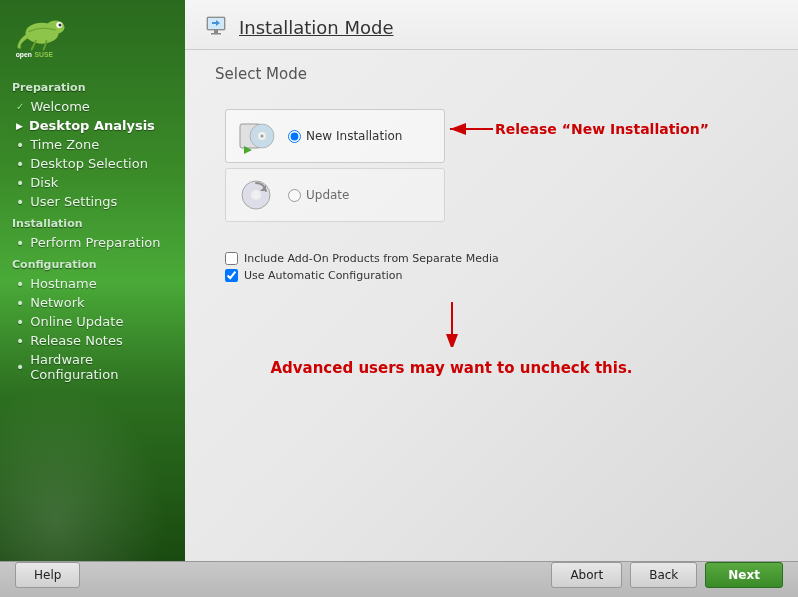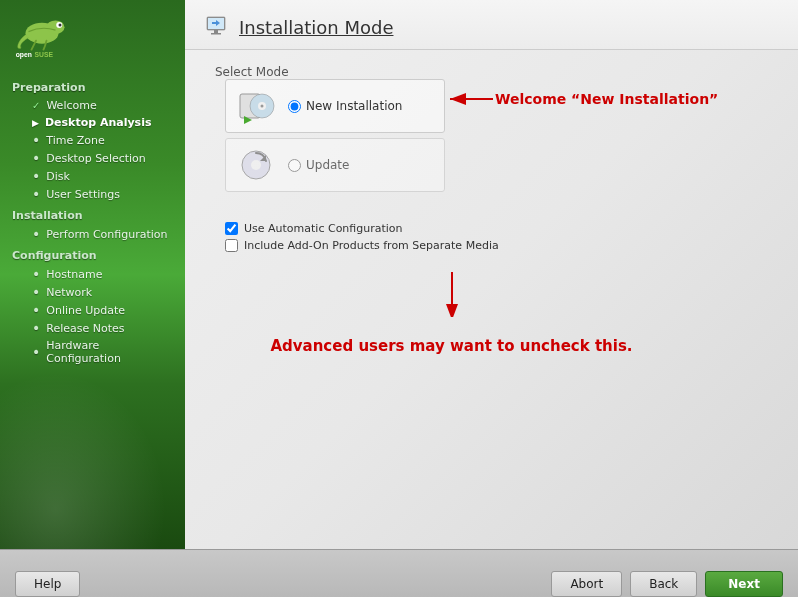--- a/index.html
+++ b/index.html
@@ -48,23 +48,23 @@
 
     .nav-section-title {
       color: #cce8cc;
       font-weight: bold;
       font-size: 11px;
       padding: 6px 26px 3px 12px;
       text-shadow: 0 1px 1px rgba(0,0,0,0.5);
     }
 
     .nav-item {
-      padding: 2px 8px 2px 32px;
+      padding: 2px 8px 2px 16px;
       color: #e8f5e8;
-      font-size: 11px;
+      font-size: 13px;
       display: flex;
       align-items: center;
       gap: 4px;
       cursor: pointer;
       text-shadow: 0 1px 1px rgba(0,0,0,0.4);
     }
 
     .nav-item.active {
       font-weight: bold;
       color: white;
@@ -124,23 +124,23 @@
     }
 
     .content-body {
       flex: 1;
       padding: 15px 30px;
       overflow-y: auto;
       position: relative;
     }
 
     .select-mode-label {
-      font-size: 12px;
+      font-size: 15px;
       color: #555;
-      margin-bottom: 0;
+      margin-bottom: 26px;
     }
 
     .mode-options {
       display: flex;
       flex-direction: column;
       gap: 5px;
       margin-left: 10px;
     }
 
     .mode-option {
@@ -195,37 +195,37 @@
       margin-bottom: 4px;
       font-size: 11px;
       color: #333;
     }
 
     .checkbox-row input[type="checkbox"] {
       margin: 0;
     }
 
     .advanced-annotation {
-      margin-top: 20px;
+      margin-top: 12px;
       text-align: left;
     }
 
     .annotation-text-advanced {
       color: #cc0000;
       font-weight: bold;
       font-size: 15px;
     }
 
     
     .bottom-bar {
-      height: 48px;
+      height: 36px;
       background: linear-gradient(180deg, #c8c8c8, #b8b8b8);
       border-top: 1px solid #999;
       display: flex;
-      align-items: flex-end;
+      align-items: flex-start;
       padding: 0 15px;
       justify-content: space-between;
     }
 
     .bottom-left { display: flex; gap: 8px; }
     .bottom-right { display: flex; gap: 8px; }
 
     .btn {
       padding: 5px 18px;
       border-radius: 3px;
@@ -292,21 +292,21 @@
       </div>
       <div class="nav-item bullet">
         <span>Disk</span>
       </div>
       <div class="nav-item bullet">
         <span>User Settings</span>
       </div>
 
       <div class="nav-section-title">Installation</div>
       <div class="nav-item bullet">
-        <span>Perform Configuration</span>
+        <span>Perform Preparation</span>
       </div>
 
       <div class="nav-section-title">Configuration</div>
       <div class="nav-item bullet">
         <span>Hostname</span>
       </div>
       <div class="nav-item bullet">
         <span>Network</span>
       </div>
       <div class="nav-item bullet">
@@ -378,32 +378,32 @@
 
         <div style="position:absolute; left:230px; top:5px; display:flex; align-items:center;">
           <svg width="50" height="30" viewBox="0 0 50 30">
             <defs>
               <marker id="arrowhead1" markerWidth="8" markerHeight="6" refX="8" refY="3" orient="auto">
                 <polygon points="0 0, 8 3, 0 6" fill="#cc0000"></polygon>
               </marker>
             </defs>
             <line x1="48" y1="15" x2="5" y2="15" stroke="#cc0000" stroke-width="2" marker-end="url(#arrowhead1)"></line>
           </svg>
-          <span class="annotation-text-new">Welcome “New Installation”</span>
+          <span class="annotation-text-new">Release “New Installation”</span>
         </div>
       </div>
 
       <div class="checkboxes-section">
+        <div class="checkbox-row">
+          <input type="checkbox" style="">
+          <span>Include Add-On Products from Separate Media</span>
+        </div>
         <div class="checkbox-row">
           <input type="checkbox" checked="" style="">
           <span>Use Automatic Configuration</span>
-        </div>
-        <div class="checkbox-row">
-          <input type="checkbox" style="">
-          <span>Include Add-On Products from Separate Media</span>
         </div>
       </div>
 
       <div style="margin-top: 15px; display: flex; flex-direction: column; align-items: center; margin-left: -80px;">
         <svg width="40" height="50" viewBox="0 0 40 50">
           <defs>
             <marker id="arrowhead2" markerWidth="8" markerHeight="6" refX="4" refY="3" orient="auto">
               <polygon points="0 0, 8 3, 0 6" fill="#cc0000"></polygon>
             </marker>
           </defs>

